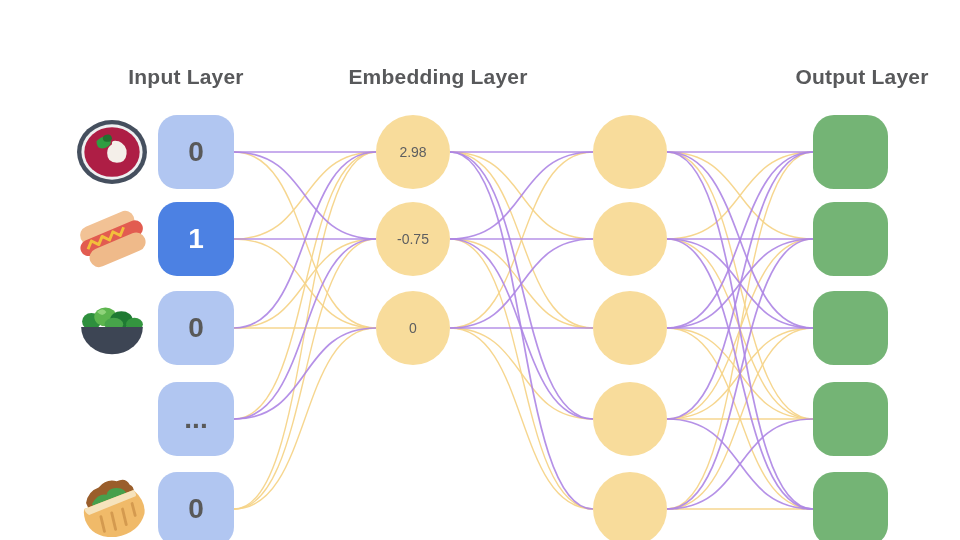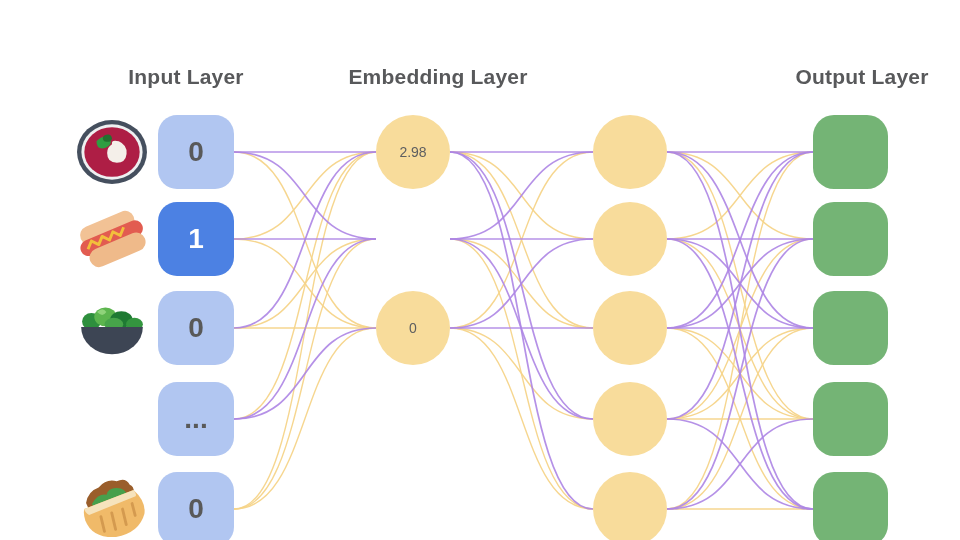--- a/index.html
+++ b/index.html
@@ -135,20 +135,23 @@
       <path d="M9 30 L64 19 Q67 23 65 26 L13 37 Q9 34 9 30 Z" fill="#f6e3bd"></path>
       <path d="M25 41 l1 16 M37 39 l1 18 M49 37 l1 17 M60 33 l1 13" stroke="#d49a4f" stroke-width="3" stroke-linecap="round" fill="none"></path>
     </g>
   </svg></div>
     <div class="node input-box" style="left: 158px; top: 440px; background: rgb(177, 198, 241); color: rgb(89, 89, 89);">
       <span>0</span>
     </div>
     <div class="node round-node" style="left: 376px; top: 83px; background: rgb(248, 220, 155); color: rgb(93, 94, 96);">
       <span>2.98</span>
     </div>
+    <div class="node round-node" style="left: 376px; top: 170px; background: rgb(248, 220, 155); color: rgb(93, 94, 96);">
+      <span>-0.75</span>
+    </div>
     <div class="node round-node" style="left: 376px; top: 259px; background: rgb(248, 220, 155); color: rgb(93, 94, 96);">
       <span>0</span>
     </div>
     <div class="node round-node" style="left: 593px; top: 83px; background: rgb(248, 220, 155);"></div>
     <div class="node round-node" style="left: 593px; top: 170px; background: rgb(248, 220, 155);"></div>
     <div class="node round-node" style="left: 593px; top: 259px; background: rgb(248, 220, 155);"></div>
     <div class="node round-node" style="left: 593px; top: 350px; background: rgb(248, 220, 155);"></div>
     <div class="node round-node" style="left: 593px; top: 440px; background: rgb(248, 220, 155);"></div>
     <div class="node output-box" style="left: 813px; top: 83px; background: rgb(116, 180, 117);"></div>
     <div class="node output-box" style="left: 813px; top: 170px; background: rgb(116, 180, 117);"></div>

